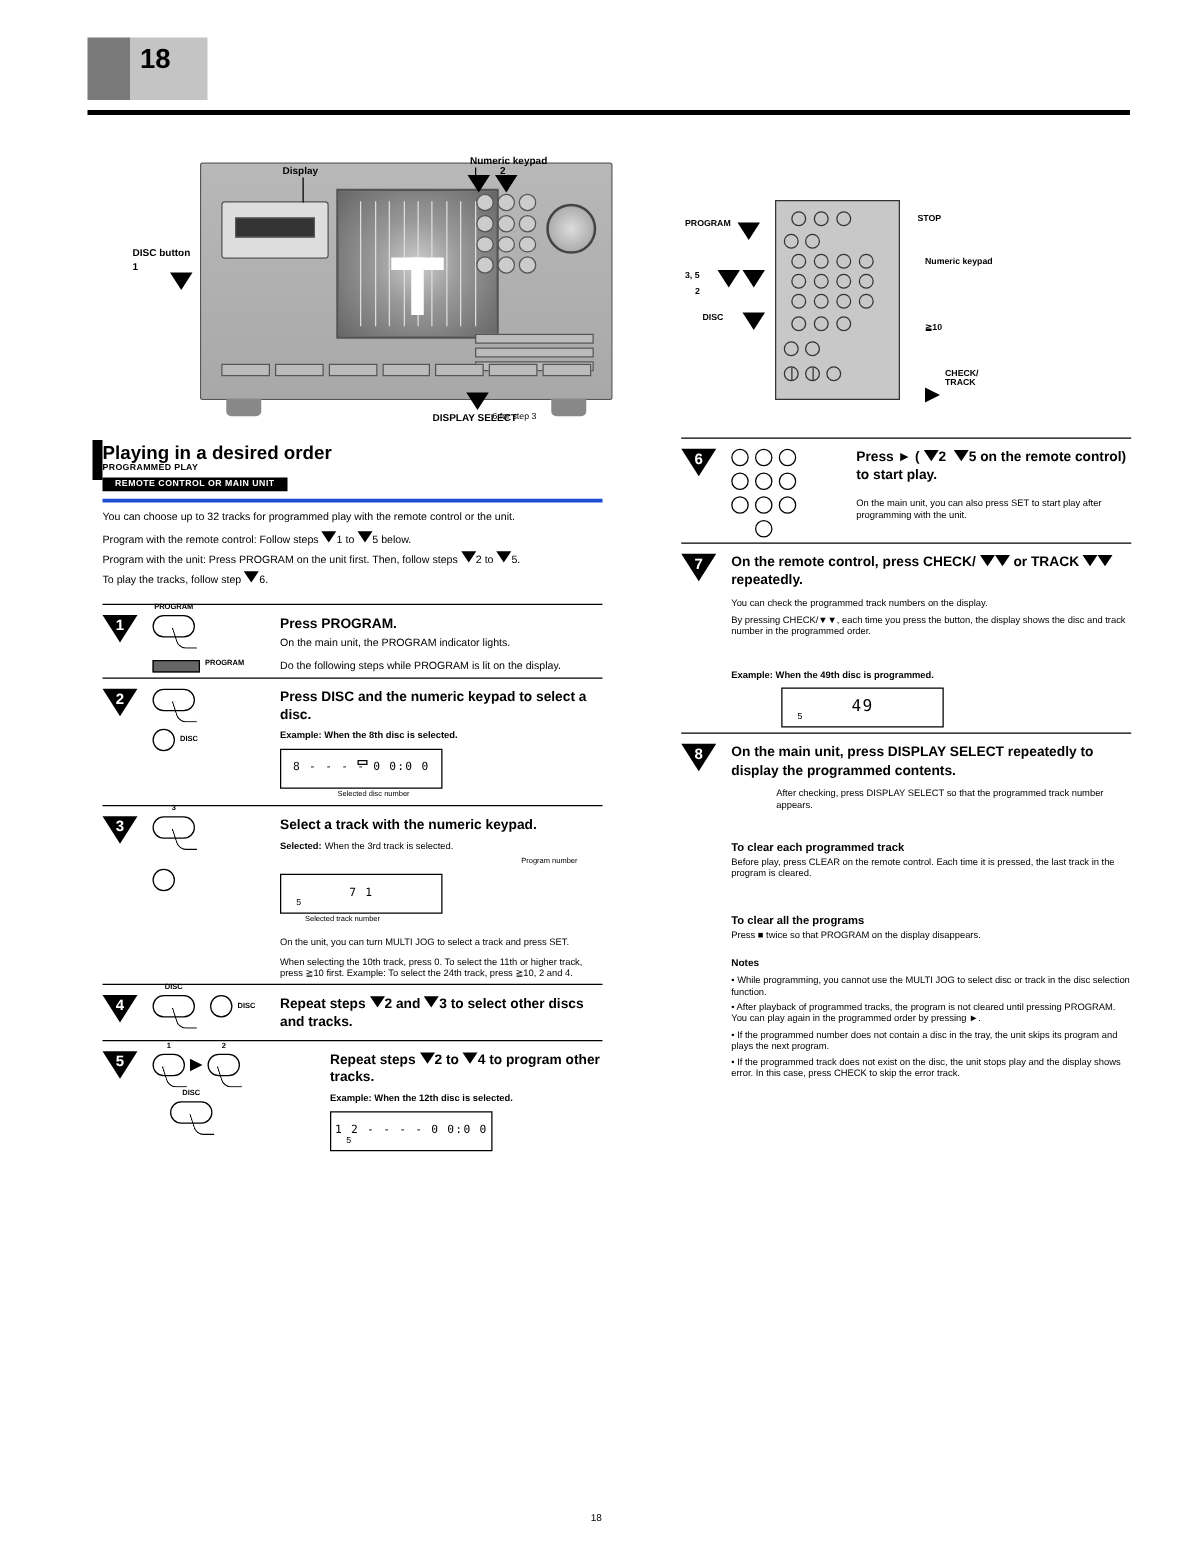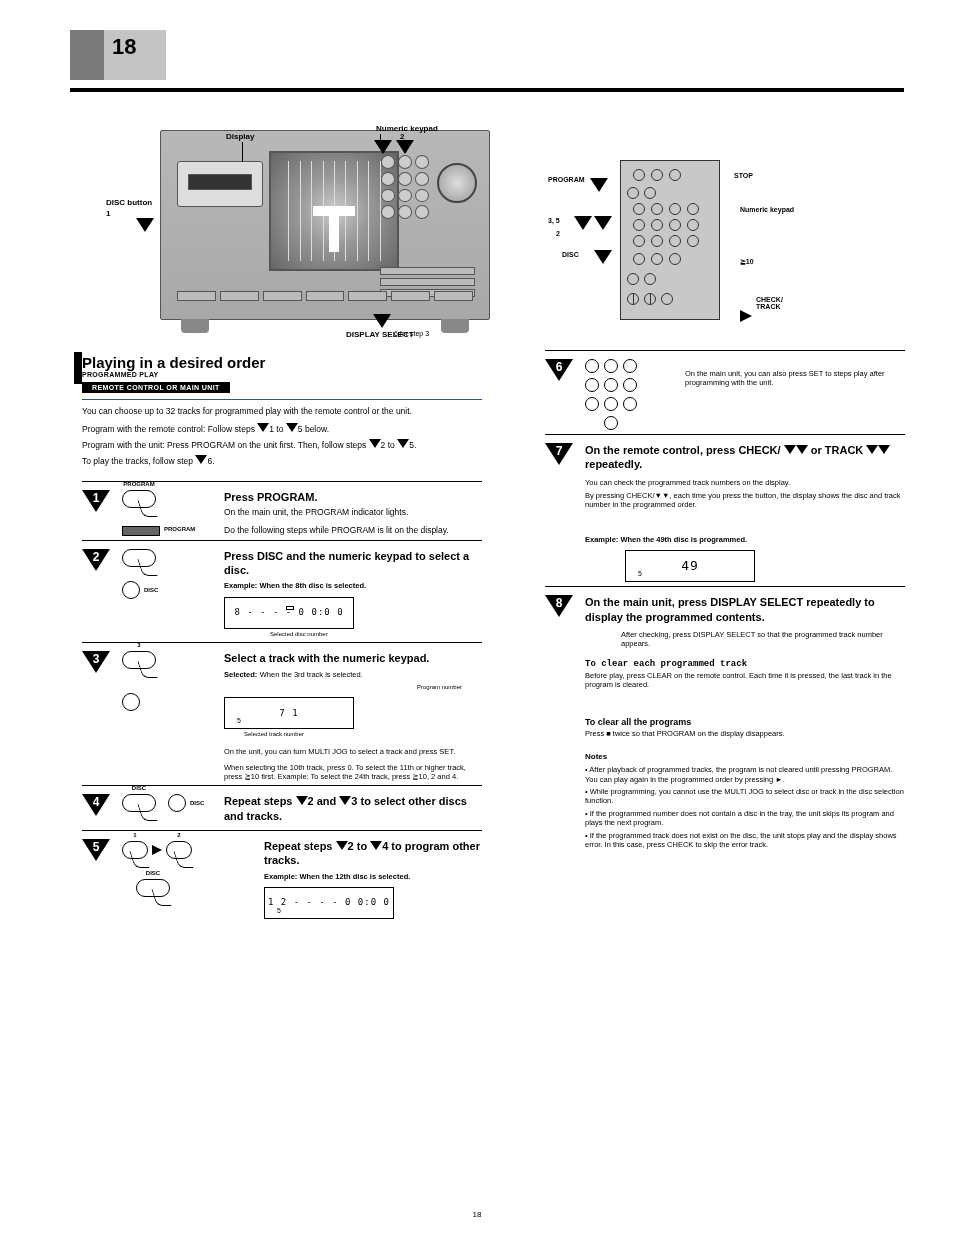--- a/index.html
+++ b/index.html
@@ -104,21 +104,21 @@
   .remote-pill{width:32px;height:10px;border:1px solid #333;border-radius:5px;}
   .remote-split{width:32px;height:10px;border:1px solid #333;border-radius:5px;position:relative;}
   .remote-split::after{content:"";position:absolute;top:0;bottom:0;left:50%;width:1px;background:#333;}
 
   
   .col { position:absolute; width:400px; }
   .col-left { left:82px; }
   .col-right { left:545px; }
 
   .section-head {
-    border-bottom:1px solid #1d4ed8; margin-bottom:6px; padding:2px 0 6px 0; position:relative;
+    border-bottom:3px solid #1d4ed8; margin-bottom:6px; padding:2px 0 6px 0; position:relative;
   }
   .section-head .title { font-size:15px; font-weight:bold; }
   .section-head .subtitle { font-size:7px; font-weight:bold; letter-spacing:0.3px;}
   .section-head .mode { background:#000;color:#fff;font-size:7px;padding:2px 10px;display:inline-block;margin-top:14px;font-weight:bold;letter-spacing:0.4px;}
   .section-head.playing .mode{margin-top:4px;}
   .section-head.playing::before{
     content:""; position:absolute; left:-8px; top:0; width:8px; height:32px; background:#000;
   }
   .body-text { font-size:8.5px; line-height:1.3; }
   .substep-head { font-size:9px; font-weight:bold; }
@@ -453,22 +453,30 @@
             <div></div>
           <div></div>
             <div></div>
             <div></div>
           <div class="none"></div>
             <div></div>
             <div class="none"></div>
         </div>
       </div>
       <div class="step-body">
+        <div class="step-title">
+          <span>Press </span>
+          <span>►</span>
+          <span> (</span>
+          <span class="down-tri-sm"></span><span>2</span>&nbsp;
+          <span class="down-tri-sm"></span><span>5</span>
+          <span> on the remote control) to start play.</span>
+        </div>
         <div class="notes" style="margin-top:10px;">
-          <span>On the main unit, you can also press SET to steps play after</span><br>
+          <span>On the main unit, you can also press SET to start play after</span><br>
           <span>programming with the unit.</span>
         </div>
       </div>
     </div>
 
     <div class="step-row">
       <div class="step-num"><div class="num-tri"><span>7</span></div></div>
       <div class="step-body" style="margin-left:0;">
         <div class="step-title">
           <span>On the remote control, press CHECK/</span>
@@ -486,30 +494,30 @@
         </div>
       </div>
     </div>
 
     <div class="step-row">
       <div class="step-num"><div class="num-tri"><span>8</span></div></div>
       <div class="step-body">
         <div class="step-title">On the main unit, press DISPLAY SELECT repeatedly to display the programmed contents.</div>
         <div class="notes" style="margin-top:6px;margin-left:36px;">After checking, press DISPLAY SELECT so that the programmed track number appears.</div>
 
-        <div class="substep-head" style="margin-top:10px;font-family:Liberation Mono, monospace;">To clear each programmed track</div>
+        <div class="substep-head" style="margin-top:24px;">To clear each programmed track</div>
         <div class="notes">Before play, press CLEAR on the remote control. Each time it is pressed, the last track in the program is cleared.</div>
 
         <div class="substep-head" style="margin-top:28px;">To clear all the programs</div>
         <div class="notes">Press ■ twice so that PROGRAM on the display disappears.</div>
 
         <div class="notes" style="margin-top:14px;">
           <b>Notes</b>
+          <div style="margin-top:3px;">• While programming, you cannot use the MULTI JOG to select disc or track in the disc selection function.</div>
           <div style="margin-top:3px;">• After playback of programmed tracks, the program is not cleared until pressing PROGRAM. You can play again in the programmed order by pressing ►.</div>
-          <div style="margin-top:3px;">• While programming, you cannot use the MULTI JOG to select disc or track in the disc selection function.</div>
           <div style="margin-top:3px;">• If the programmed number does not contain a disc in the tray, the unit skips its program and plays the next program.</div>
           <div style="margin-top:3px;">• If the programmed track does not exist on the disc, the unit stops play and the display shows error. In this case, press CHECK to skip the error track.</div>
         </div>
       </div>
     </div>
 
   </div>
 
   <div class="page-footer">18</div>
 </div>

